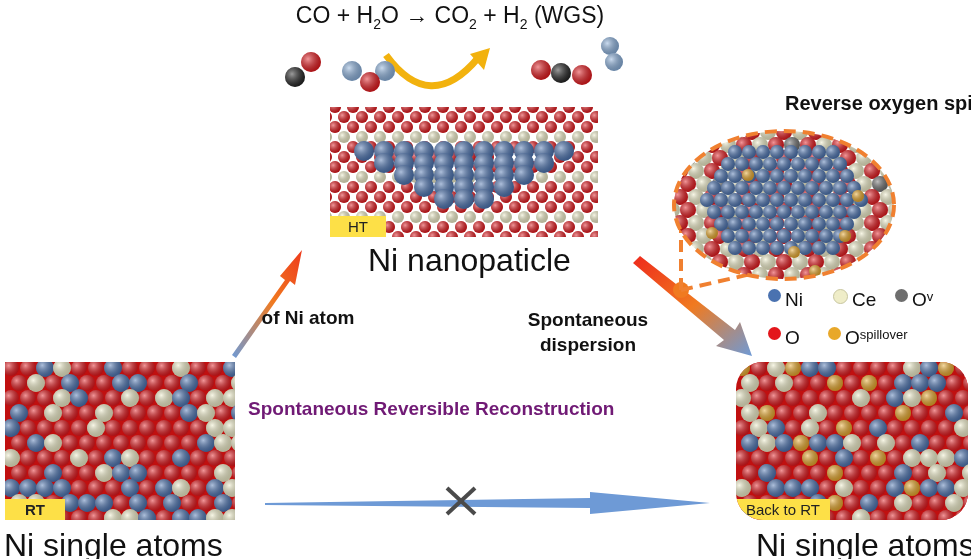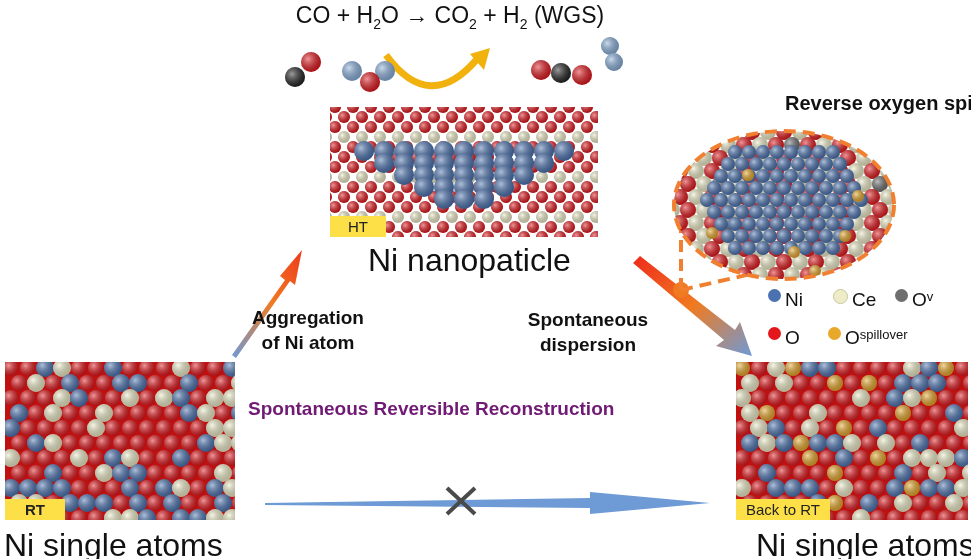--- a/index.html
+++ b/index.html
@@ -1291,21 +1291,21 @@
       <circle cx="114" cy="92" r="10" fill="url(#shade)"></circle>
       <circle cx="134" cy="92" r="10" fill="#4a72b0"></circle>
       <circle cx="134" cy="92" r="10" fill="url(#shade)"></circle>
       <circle cx="154" cy="92" r="10" fill="#4a72b0"></circle>
       <circle cx="154" cy="92" r="10" fill="url(#shade)"></circle>
     </svg>
   <div class="tag" style="width:36px;text-align:center;">HT</div>
 </div>
 <div class="caption" style="left:368px; top:242px;">Ni nanopaticle</div>
 
-<div class="panel" style="left:736px; top:362px; width:232px; height:158px;">
+<div class="panel" style="left:736px; top:362px; width:232px; height:158px;border-radius:27px;">
   <svg id="right-svg" width="232" height="158">
       <defs>
     <linearGradient id="gUp" x1="0" y1="1" x2="1" y2="0">
       <stop offset="0" stop-color="#6e9ad6"></stop>
       <stop offset="0.55" stop-color="#f07a20"></stop>
       <stop offset="1" stop-color="#ee3a1c"></stop>
     </linearGradient>
     <linearGradient id="gDown" x1="0" y1="0" x2="1" y2="1">
       <stop offset="0" stop-color="#ee2a1c"></stop>
       <stop offset="0.5" stop-color="#f07a20"></stop>
@@ -2251,21 +2251,20 @@
   <g>
     <polygon points="265,503 590,498 590,492 710,503 590,514 590,508 265,505" fill="#6e9ad6"></polygon>
   </g>
   <g stroke="#4a4a4a" stroke-width="4">
     <line x1="447" y1="488" x2="475" y2="514"></line>
     <line x1="475" y1="488" x2="447" y2="514"></line>
   </g>
 </svg>
 
 <div class="bold-label" style="left:248px; top:305px; width:120px;">
-  <div>Aggregation</div>
   <div>of Ni atom</div>
 </div>
 <div class="bold-label" style="left:513px; top:307px; width:150px;">
   <div>Spontaneous</div>
   <div>dispersion</div>
 </div>
 <div class="title-red">Spontaneous Reversible Reconstruction</div>
 <div class="spill-title">Reverse oxygen spillover</div>
 
 <div class="legend">

